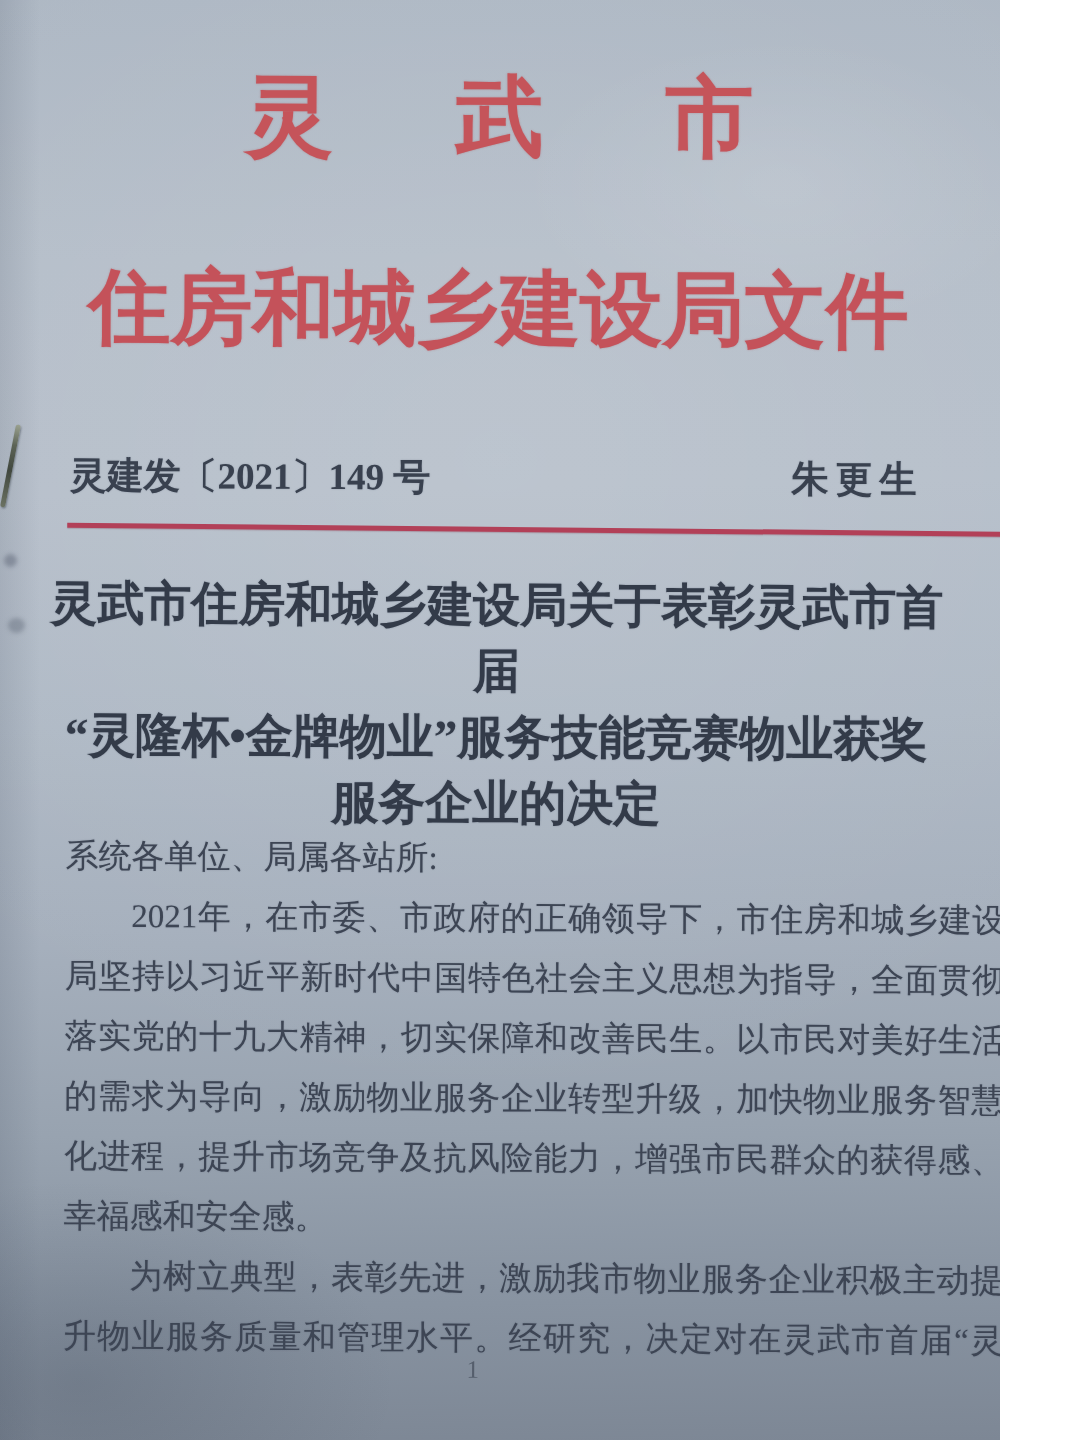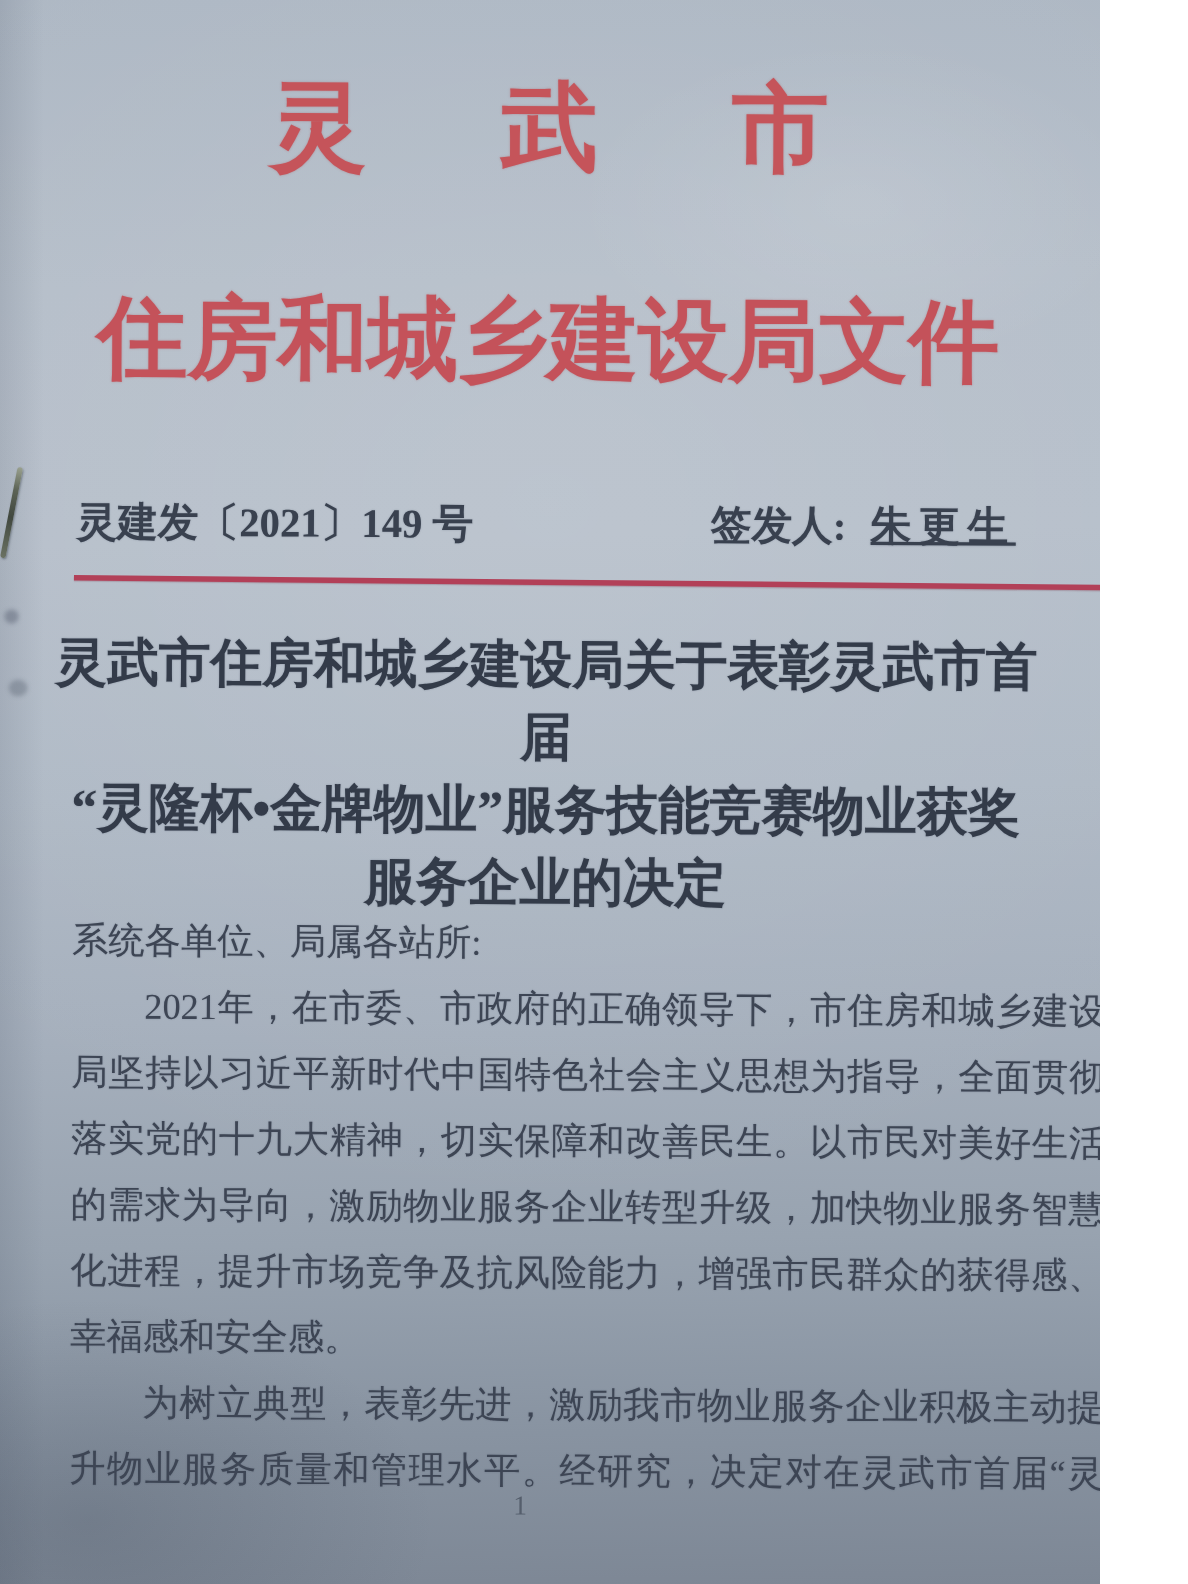--- a/index.html
+++ b/index.html
@@ -36,21 +36,21 @@
   }
 
   
   .meta-row{
     position:absolute;top:452px;left:72px;right:74px;
     display:flex;justify-content:space-between;align-items:baseline;
     font-size:37px;line-height:52px;font-weight:600;color:#39414f;
     text-shadow:0 0 1.5px rgba(50,60,80,0.35);
   }
   .signer{display:flex;align-items:baseline;gap:22px;}
-  .signer-name{letter-spacing:7px;text-decoration:underline;}
+  .signer-name{letter-spacing:7px;}
 
   .rule{
     position:absolute;top:527px;left:70px;width:940px;height:5px;
     background:#b24058;transform:rotate(0.25deg);
     box-shadow:0 1px 1px rgba(120,50,70,0.25);
   }
 
   
   .title{
     position:absolute;top:572px;left:40px;right:40px;
@@ -93,21 +93,20 @@
 <div class="sheet">
   <div class="content">
 
     <div class="city">灵武市</div>
 
     <div class="office">住房和城乡建设局文件</div>
 
     <div class="meta-row">
       <span class="doc-number">灵建发〔2021〕149 号</span>
       <span class="signer">
-        <span>签发人:</span>
         <span class="signer-name">朱更生</span>
       </span>
     </div>
 
     <div class="rule"></div>
 
     <div class="title">
       <div>灵武市住房和城乡建设局关于表彰灵武市首届</div>
       <div>“灵隆杯•金牌物业”服务技能竞赛物业获奖</div>
       <div>服务企业的决定</div>

